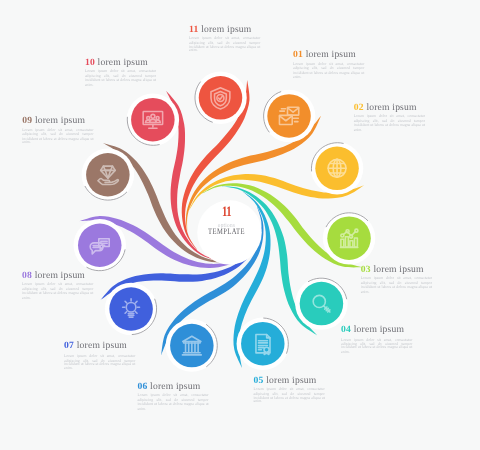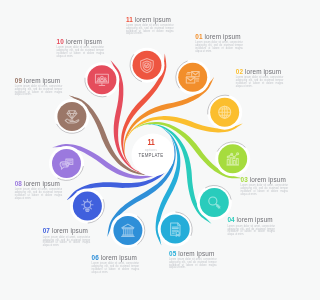--- a/index.html
+++ b/index.html
@@ -1,19 +1,19 @@
 <!DOCTYPE html>
 <html><head>
 <meta charset="utf-8">
 <title>11 options infographic</title>
 <style>
   html,body{margin:0;padding:0;}
   body{width:300px;height:300px;overflow:hidden;background:#f7f8f8;
        font-family:"Liberation Sans",sans-serif;}
-  #stage{position:relative;width:300px;height:240px;}
+  #stage{position:relative;width:300px;height:240px;font-family:Liberation Serif, serif;}
   svg#art{position:absolute;left:0;top:0;width:300px;height:300px;display:block;}
   .tblock{position:absolute;width:47.5px;}
   .ttitle{font-size:6.4px;line-height:6.4px;white-space:nowrap;color:#6e6e74;font-weight:400;letter-spacing:.02em;}
   .ttitle .num{font-weight:700;margin-right:1.8px;}
   .tbody{font-size:2.55px;line-height:2.82px;color:#c2c5ca;text-align:justify;margin-top:1.9px;}
   .ctext{position:absolute;text-align:center;width:80px;left:110.4px;}
   .cnum{font-size:9.6px;line-height:9.6px;font-weight:700;color:#dd4530;letter-spacing:-0.45px;
         transform:scaleX(0.74);}
   .csub{font-size:4.2px;line-height:4.2px;color:#ccced2;letter-spacing:0.22px;transform:scaleX(0.84);}
   .ctpl{font-size:5.7px;line-height:5.7px;color:#5c5c62;letter-spacing:0.35px;transform:scaleX(0.77);}

